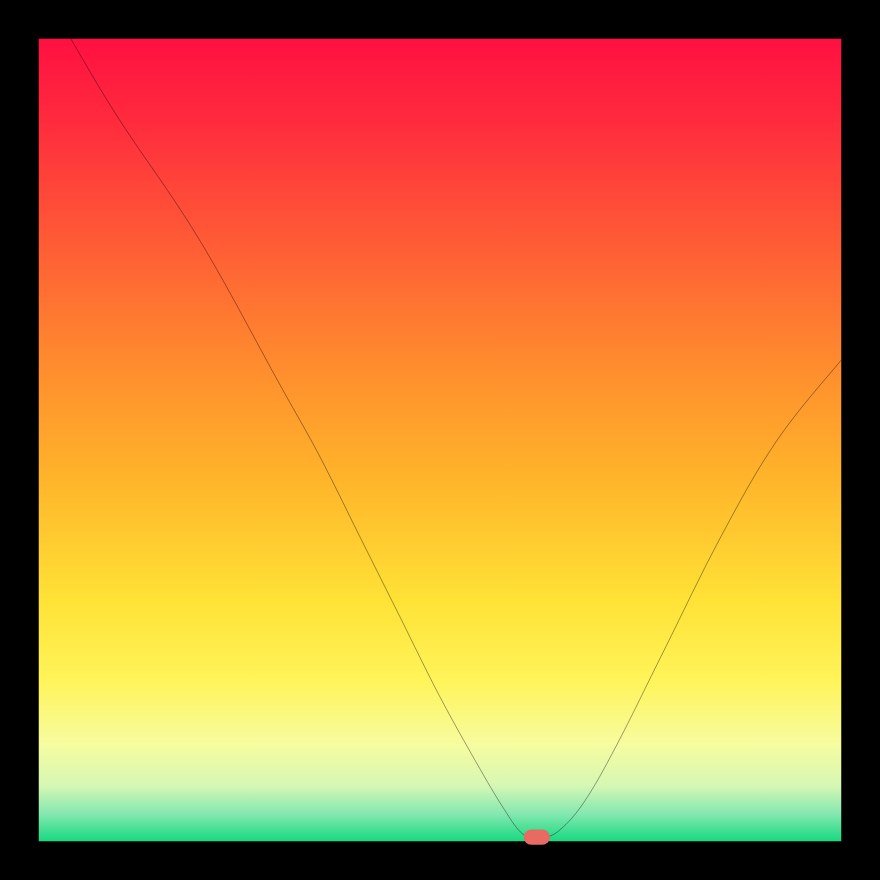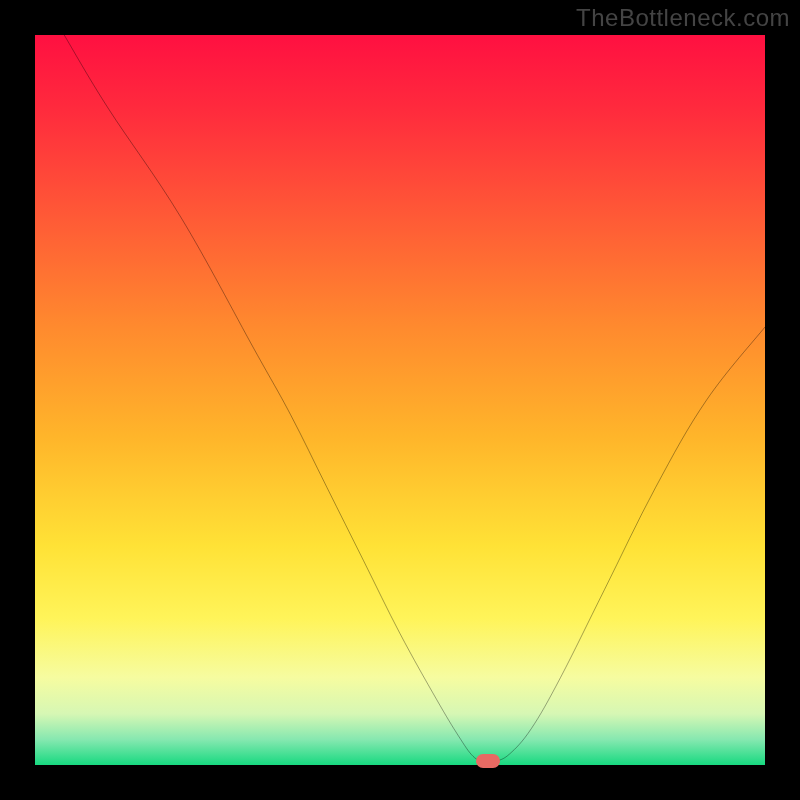--- a/index.html
+++ b/index.html
@@ -52,21 +52,20 @@
     border-radius: 7px;
     background: #e86a63;
     transform: translate(-50%, -50%);
   }
 </style>
 </head>
 <body>
 
 <div class="outer">
 
-  <div class="watermark">TheBottleneck.com</div>
 
   <div class="plot-wrap">
 
     <svg class="gradient" viewBox="0 0 100 100" preserveAspectRatio="none">
       <defs>
         <linearGradient id="bg-grad" x1="0" y1="0" x2="0" y2="1">
             <stop offset="0%" stop-color="#ff1041"></stop>
             <stop offset="10%" stop-color="#ff2a3d"></stop>
             <stop offset="25%" stop-color="#ff5a36"></stop>
             <stop offset="40%" stop-color="#ff8a2e"></stop>

